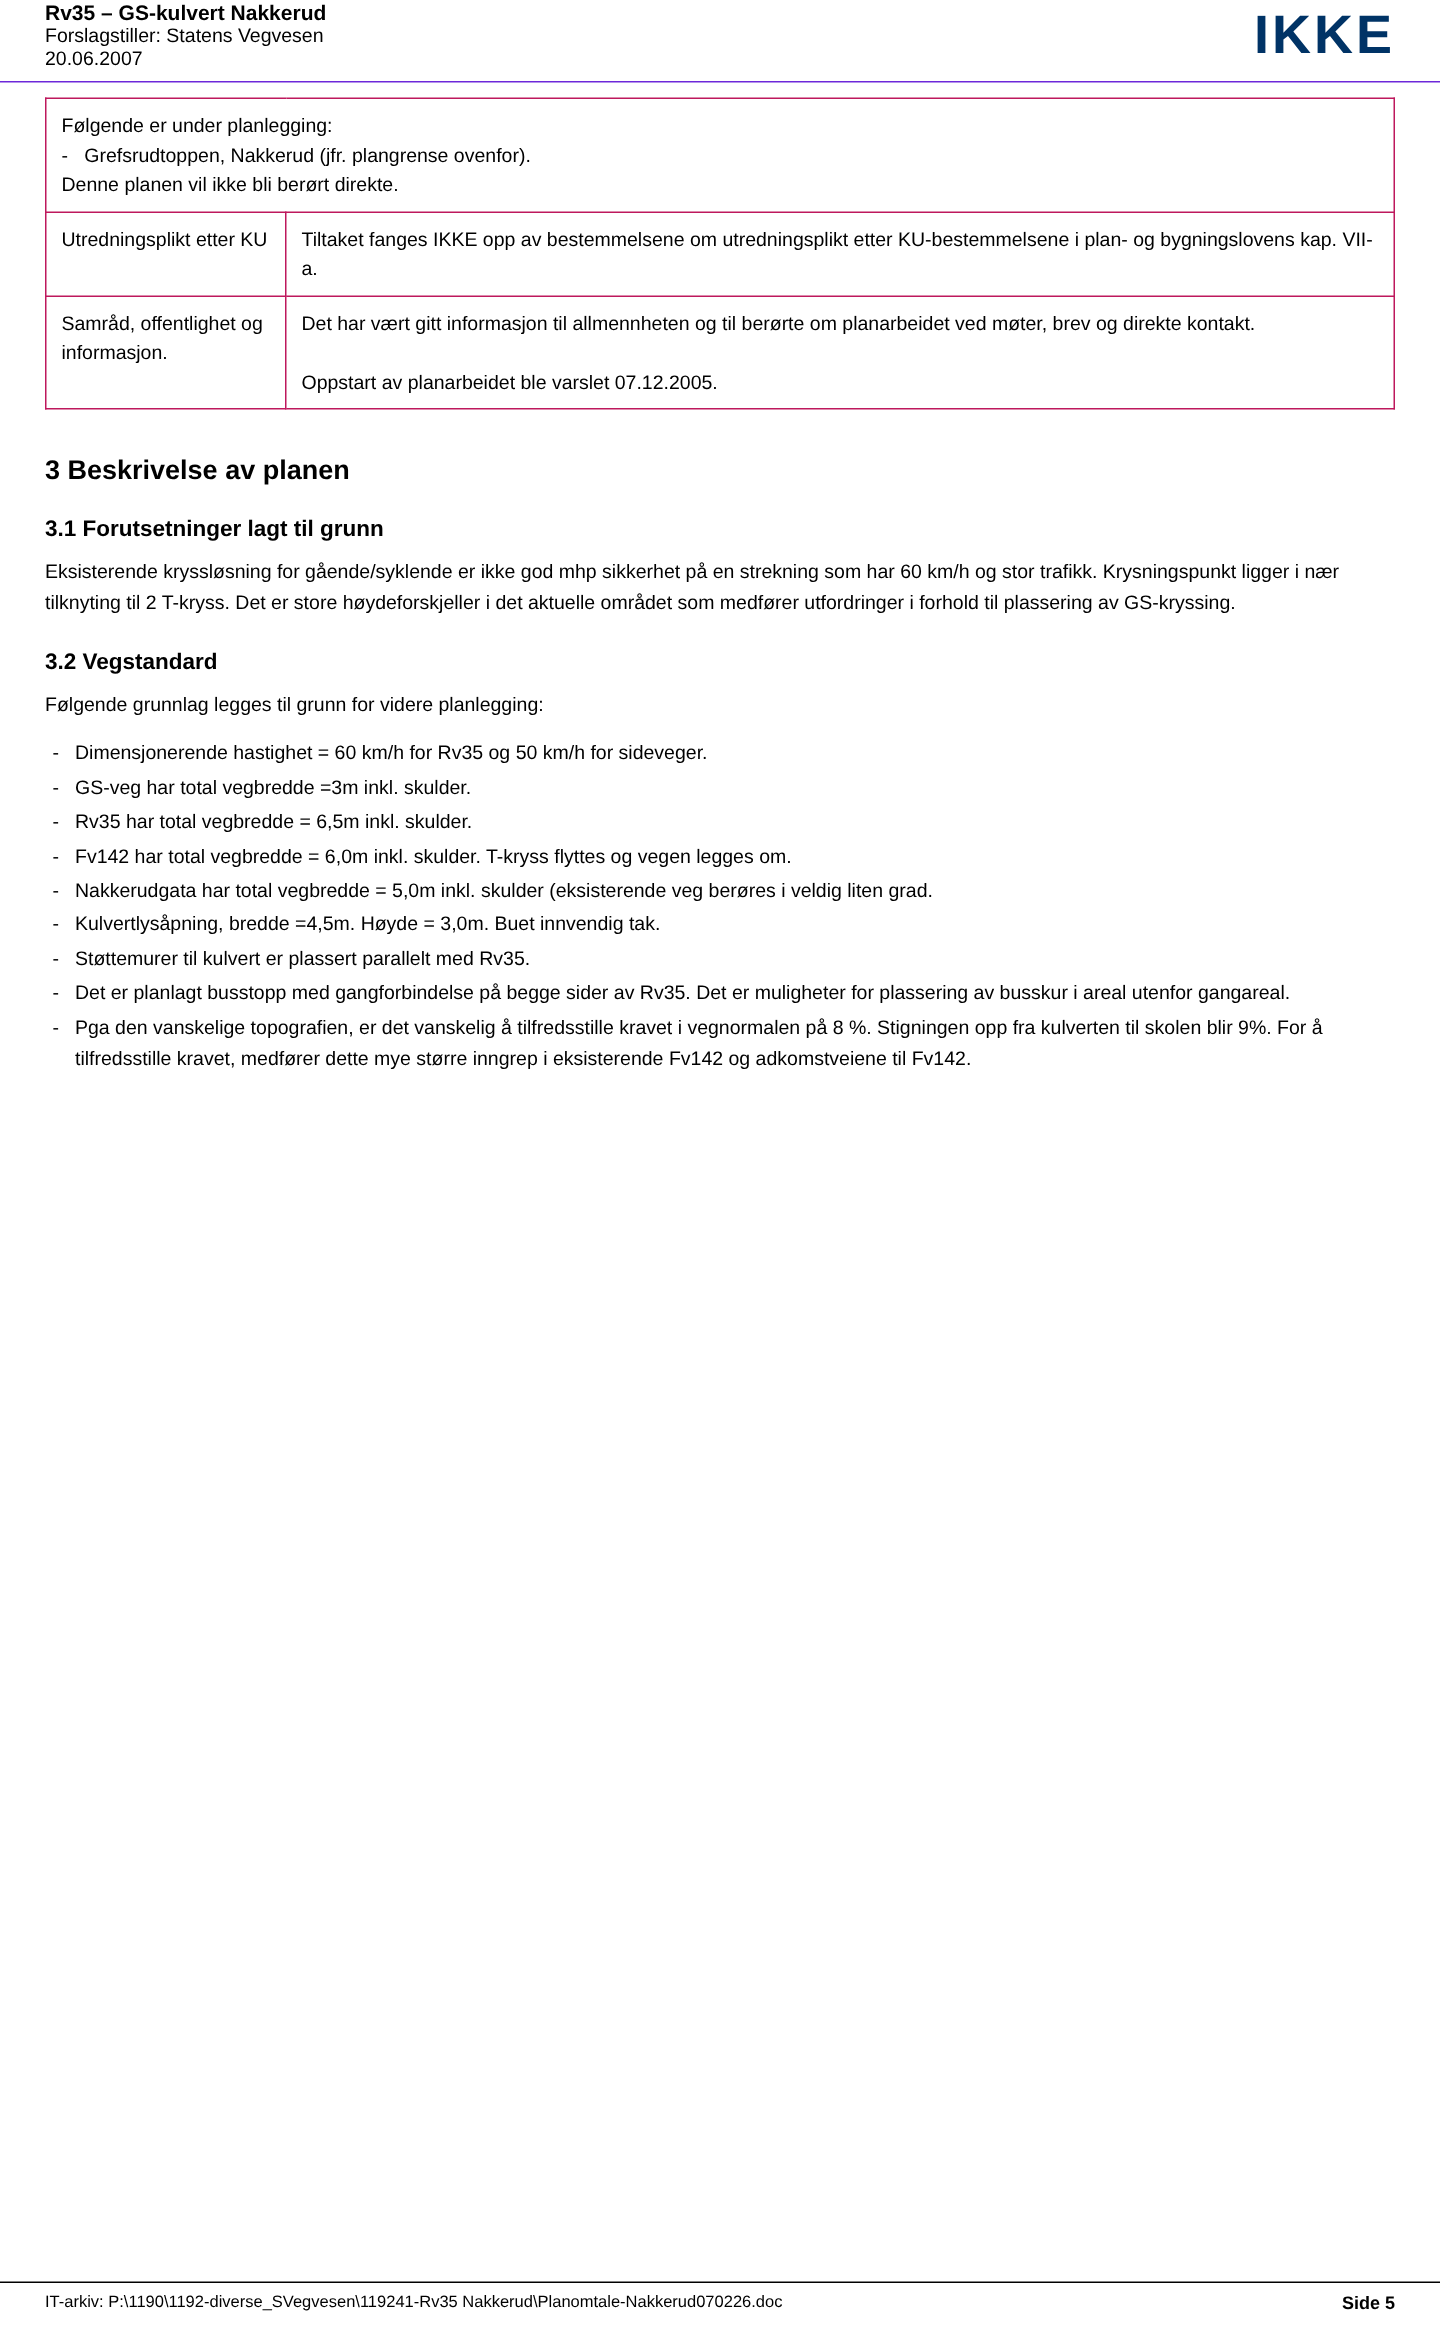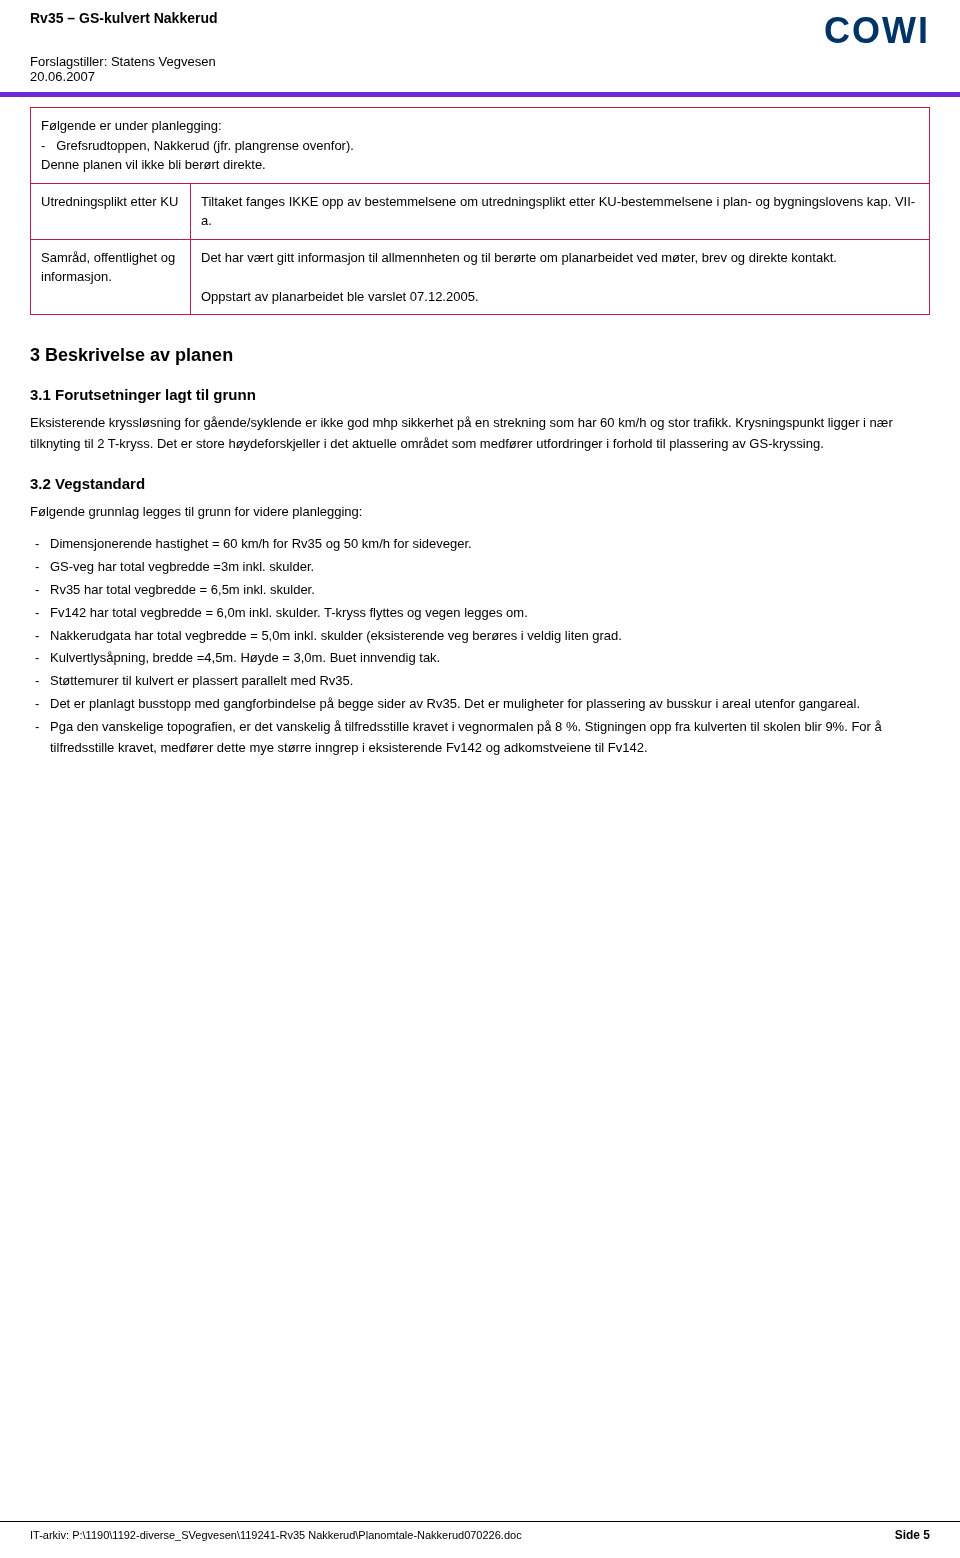--- a/index.html
+++ b/index.html
@@ -21,38 +21,37 @@
       width: 960px;
       min-height: 1558px;
       padding: 0;
       position: relative;
     }
 
     
     .header {
       display: flex;
       justify-content: space-between;
-      align-items: flex-start;
-      padding: 10px 30px 8px 30px;
-      border-bottom: 5px solid #6d28d9;
+      align-items: center;
+      padding: 0 30px 8px 30px;
+      border-bottom: 1px solid #6d28d9;
     }
 
     .header-left {
       display: flex;
       flex-direction: column;
     }
 
     .header-title {
       font-size: 14px;
       font-weight: bold;
     }
 
     .header-subtitle {
       font-size: 13px;
-      margin-top: 28px;
     }
 
     .header-date {
       font-size: 13px;
     }
 
     .header-logo {
       font-size: 36px;
       font-weight: bold;
       letter-spacing: 2px;
@@ -157,21 +156,21 @@
 <body>
 
 <div class="page">
 
   <div class="header">
     <div class="header-left">
       <span class="header-title">Rv35 – GS-kulvert Nakkerud</span>
       <span class="header-subtitle">Forslagstiller: Statens Vegvesen</span>
       <span class="header-date">20.06.2007</span>
     </div>
-    <div class="header-logo">COWI</div>
+    <div class="header-logo">IKKE</div>
   </div>
 
   <div class="content">
 
     <table class="info-table">
 
       <tbody>
           <tr>
         <td class="content-cell" colspan="2">
           <span>Følgende er under planlegging:</span><br>

